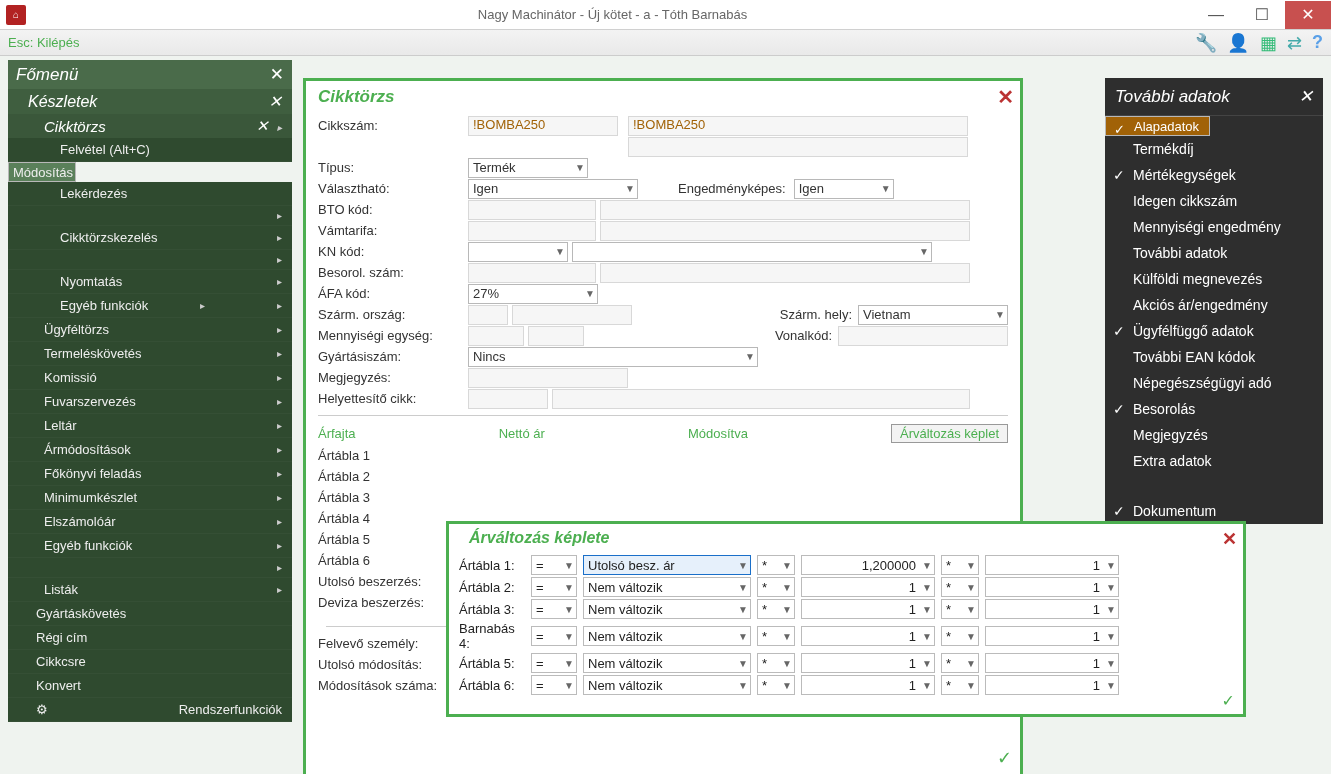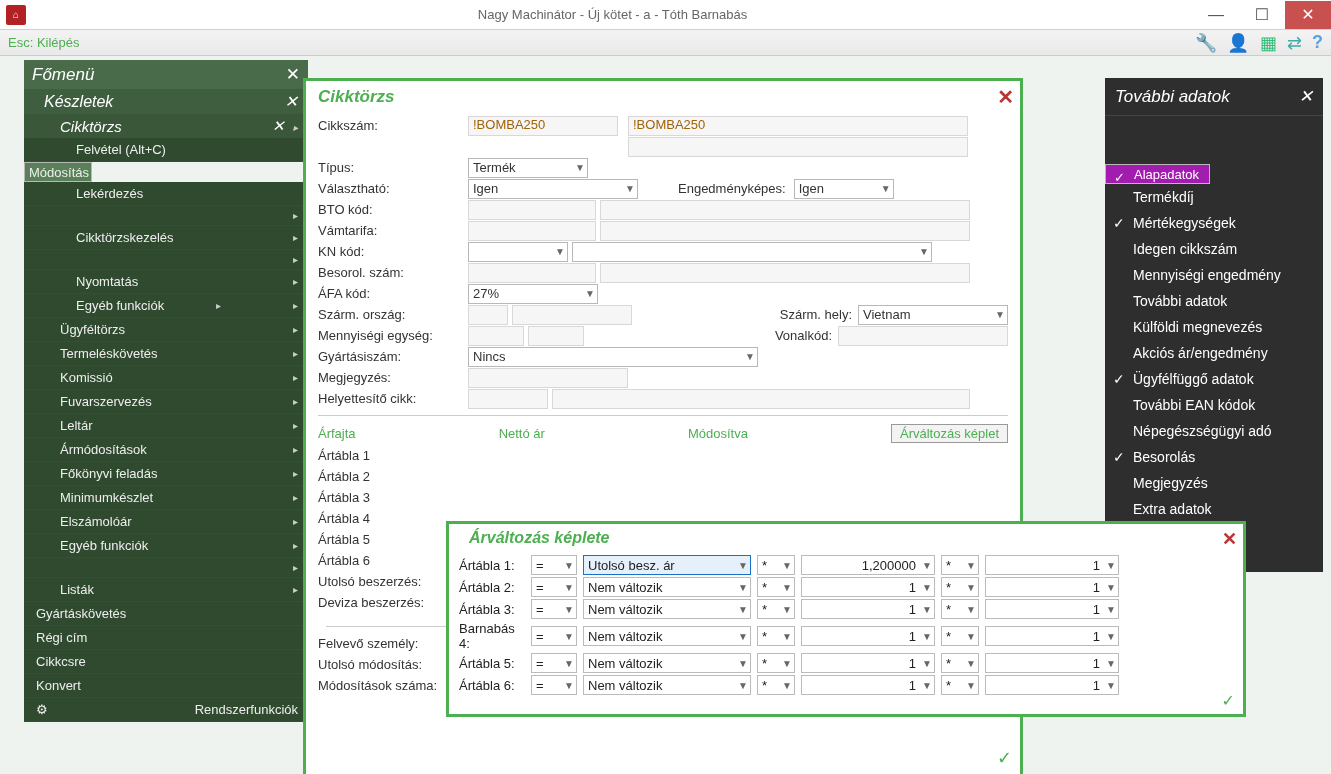--- a/index.html
+++ b/index.html
@@ -19,29 +19,29 @@
   .escexit { color:#4CAF50; font-size:13px; }
   .rtoolbar { display:flex; gap:10px; }
   .rtoolbar span { font-size:18px; cursor:pointer; }
   .ico-wrench{color:#c75050;} .ico-user{color:#d29a6b;} .ico-grid{color:#3b7;}
   .ico-sync{color:#4aa;} .ico-help{color:#5aa0e8;font-weight:bold;}
 
   
   .workspace { position:relative; width:1331px; height:718px; background:rgba(120,160,120,0.12); }
 
   
-  .menu { position:absolute; left:24px; top:4px; width:284px; }
+  .menu { position:absolute; left:8px; top:4px; width:284px; }
   .mh { background:#4a6b4a; color:#fff; display:flex; justify-content:space-between; align-items:center; padding:4px 8px; font-size:17px; font-style:italic; }
   .mh .x{font-style:normal;cursor:pointer;}
   .mh2 { background:#3f5e3f; color:#fff; padding:3px 10px 3px 20px; font-size:16px; font-style:italic;display:flex;justify-content:space-between;align-items:center;}
   .mh3 { background:#3a573a; color:#fff; padding:3px 10px 3px 36px; font-size:15px; font-style:italic;display:flex;justify-content:space-between;align-items:center;}
   .mi { background:#2f4a2f; color:#eee; padding:4px 10px 4px 52px; font-size:13px; display:flex;justify-content:space-between;align-items:center; border-bottom:1px solid rgba(255,255,255,0.03);}
   .mi.sel { background:#5a805a; }
   .mi2{ padding-left:36px;}
-  .mi1{ padding-left:12px;}
+  .mi1{ padding-left:28px;}
   .arrow{color:#ccc;font-size:10px;}
   .ct-border{ position:absolute; left:303px; top:22px; width:720px; height:700px; border:3px solid #4CAF50; background:#fff;}
   .ct-title{ color:#4CAF50;font-weight:bold;font-size:17px;font-style:italic;padding:6px 10px 4px 12px; }
   .ct-close{ position:absolute;right:6px;top:4px;color:#b33;font-size:20px;font-weight:bold;cursor:pointer;}
   .ct-body{ padding:4px 12px 8px 12px; font-size:13px; color:#333; }
   .row{ display:flex;align-items:center;height:21px; }
   .lbl{ width:150px; }
   .inp{ background:#f6f6f6;border:1px solid #d8d8d8;height:20px;padding:0 4px;font-size:13px;color:#a16207;}
   .sel{ background:#fff;border:1px solid #b8b8b8;height:20px;display:inline-flex;align-items:center;justify-content:space-between;padding:0 2px 0 4px;font-size:13px;}
   .sel .caret{font-size:10px;color:#666;margin-left:6px;}
@@ -50,21 +50,21 @@
   .btn{ border:1px solid #999;background:#f3f3f3;padding:1px 8px;font-size:13px;cursor:pointer;}
   .divline{display:flex;align-items:center;color:#888;font-size:12px;}
   .divline:before,.divline:after{content:"";flex:1;border-top:1px solid #ccc;margin:0 8px;}
   .ok-tick{position:absolute;right:8px;bottom:6px;color:#4CAF50;font-size:18px;}
 
   
   .flyout{ position:absolute; right:8px; top:22px; width:218px; background:#2e2e2e; color:#fff; font-size:14px; }
   .fy-title{ background:#2e2e2e;padding:8px 10px;font-size:17px;font-style:italic;display:flex;justify-content:space-between;align-items:center;border-bottom:1px solid #444;}
   .fy-item{ padding:5px 10px 5px 28px; position:relative; }
   .fy-item.check:before{content:"✓";position:absolute;left:8px;top:5px;color:#fff;}
-  .fy-item.sel{ background:#a21caf;margin-top:48px; }
+  .fy-item.sel{ background:#a16207; }
   .fy-gap{ height:24px; }
 
   
   .popup{ position:absolute; left:446px; top:465px; width:800px; background:#fff;border:3px solid #4CAF50; font-size:13px; z-index:20;}
   .pop-title{ color:#4CAF50;font-weight:bold;font-style:italic;font-size:16px;padding:5px 20px;}
   .pop-close{position:absolute;right:6px;top:4px;color:#b33;font-size:18px;font-weight:bold;cursor:pointer;}
   .prow{display:flex;align-items:center;gap:6px;padding:1px 10px;}
   .prow .plbl{width:66px;}
   .pcell{border:1px solid #bbb;height:20px;display:inline-flex;align-items:center;justify-content:space-between;padding:0 2px 0 4px;background:#fff;}
   .pcell .caret{font-size:10px;color:#666;margin-left:4px;}

